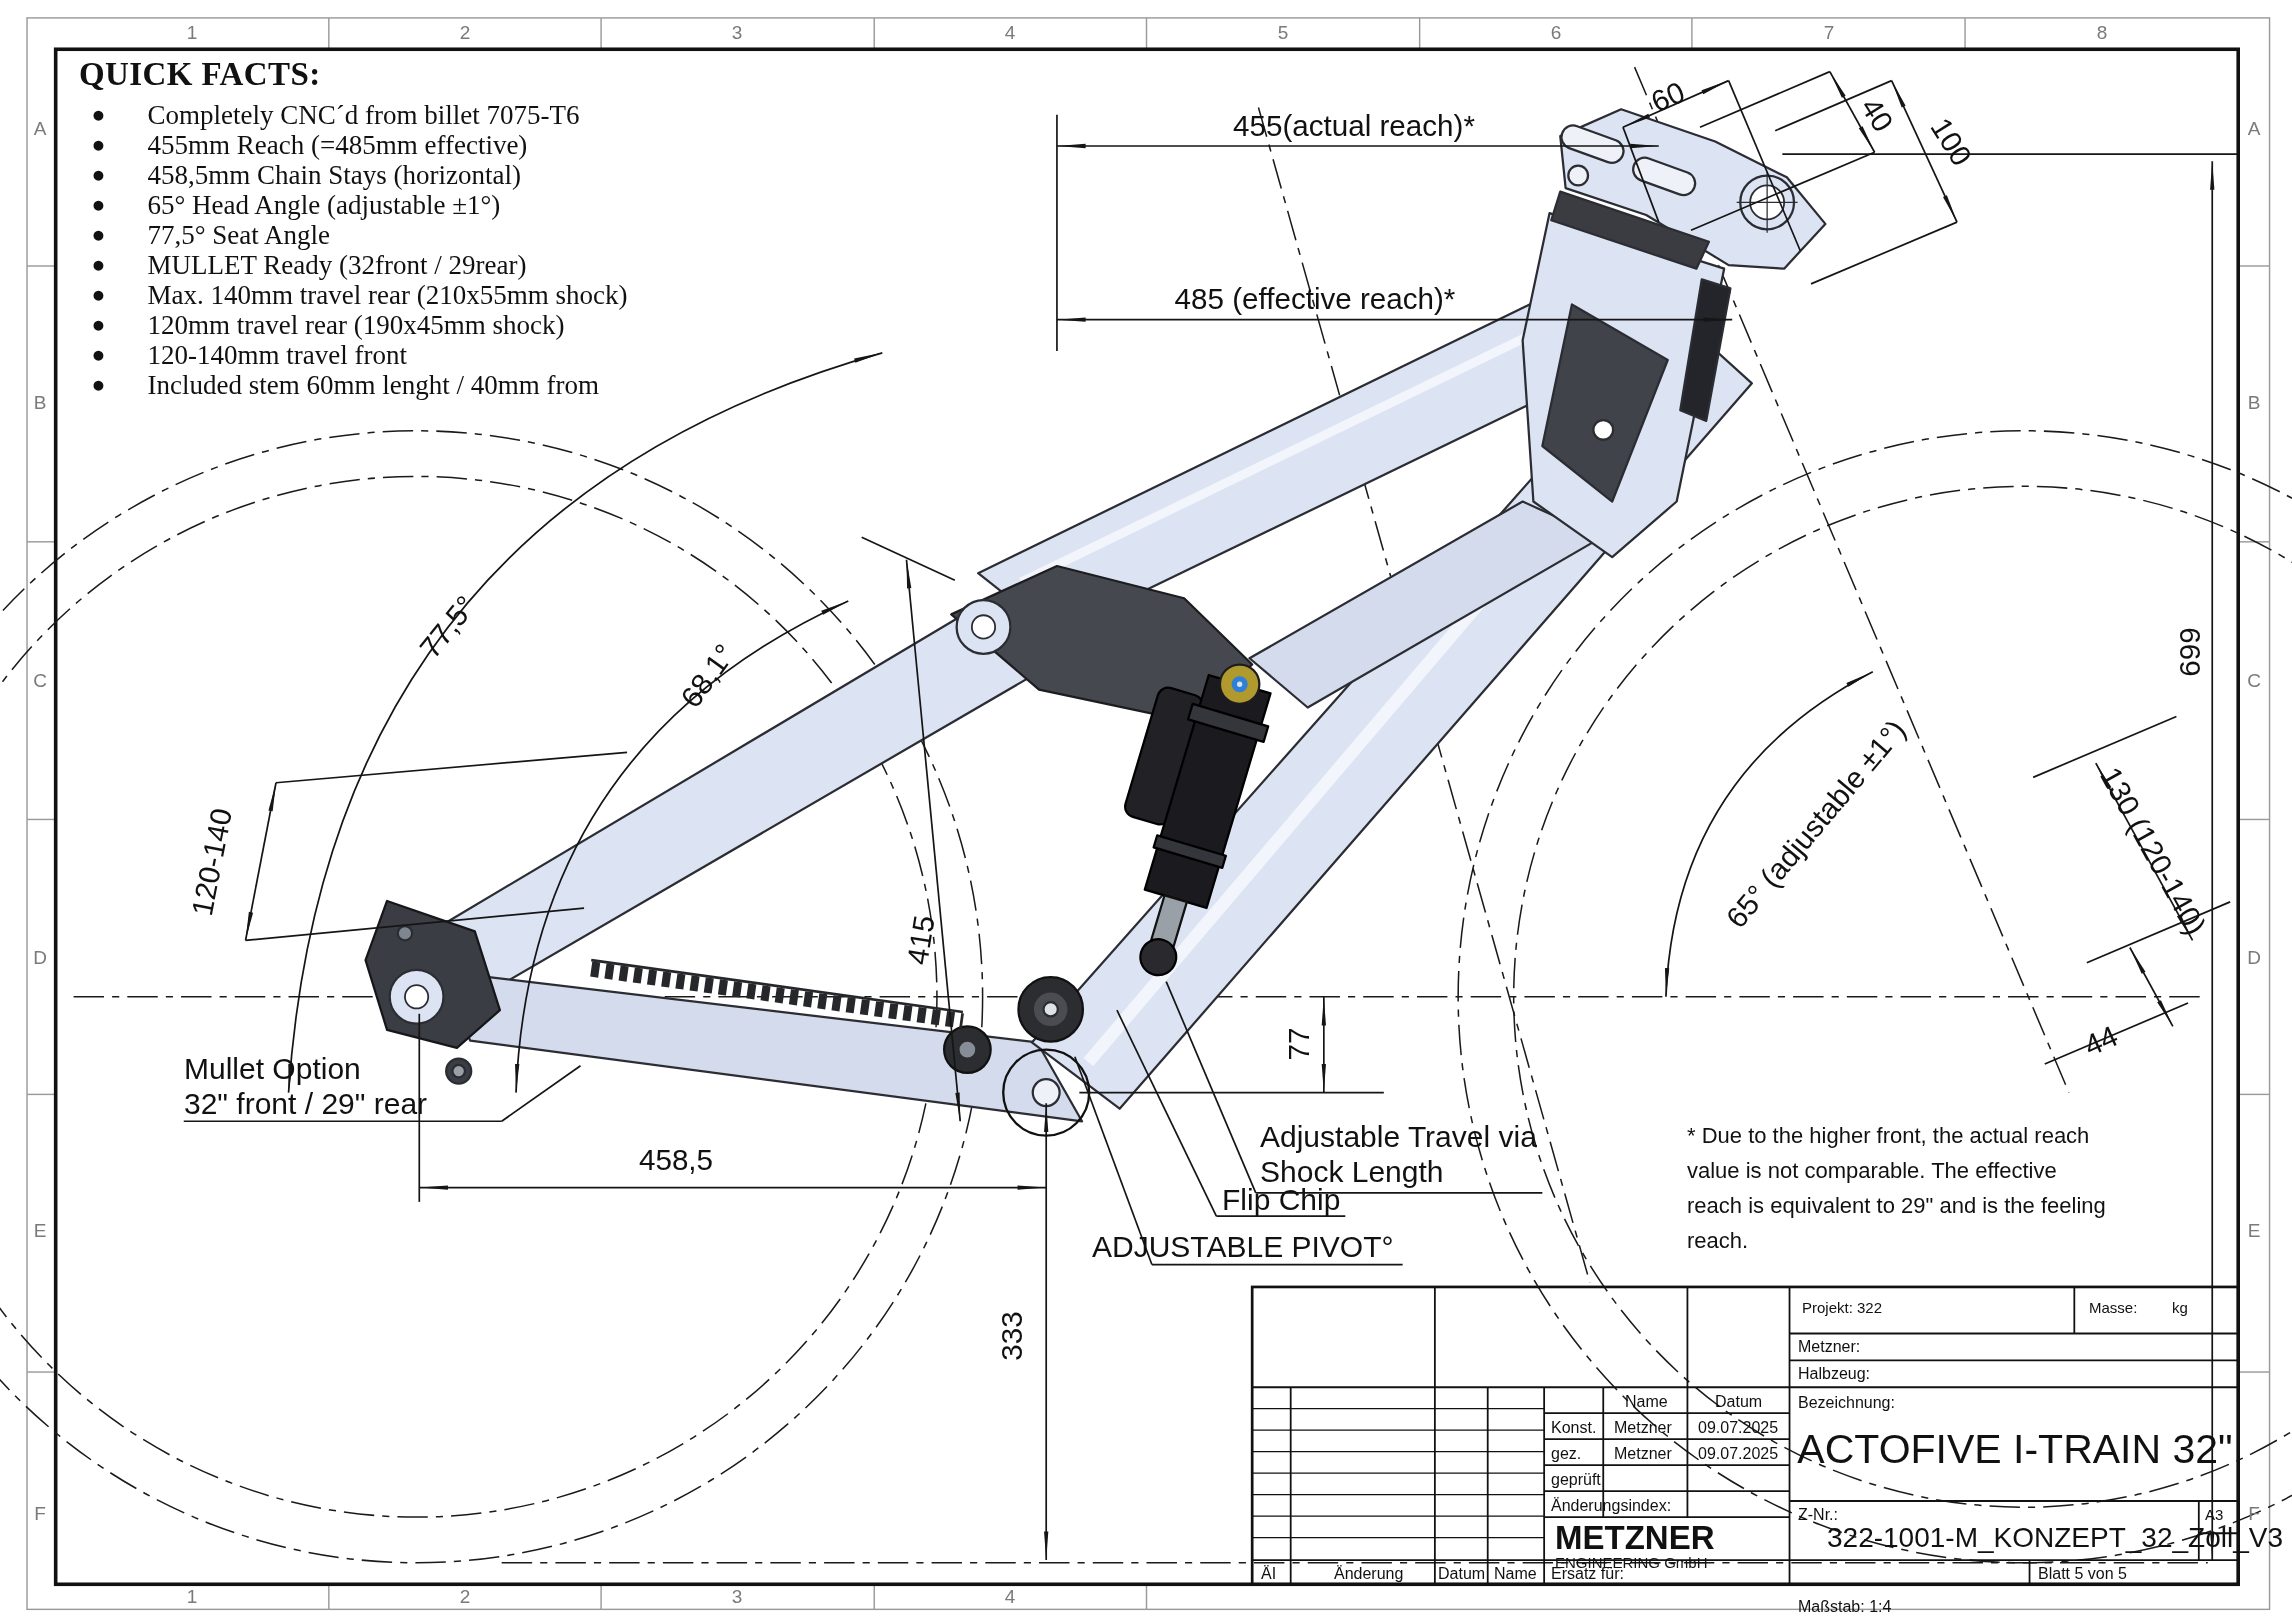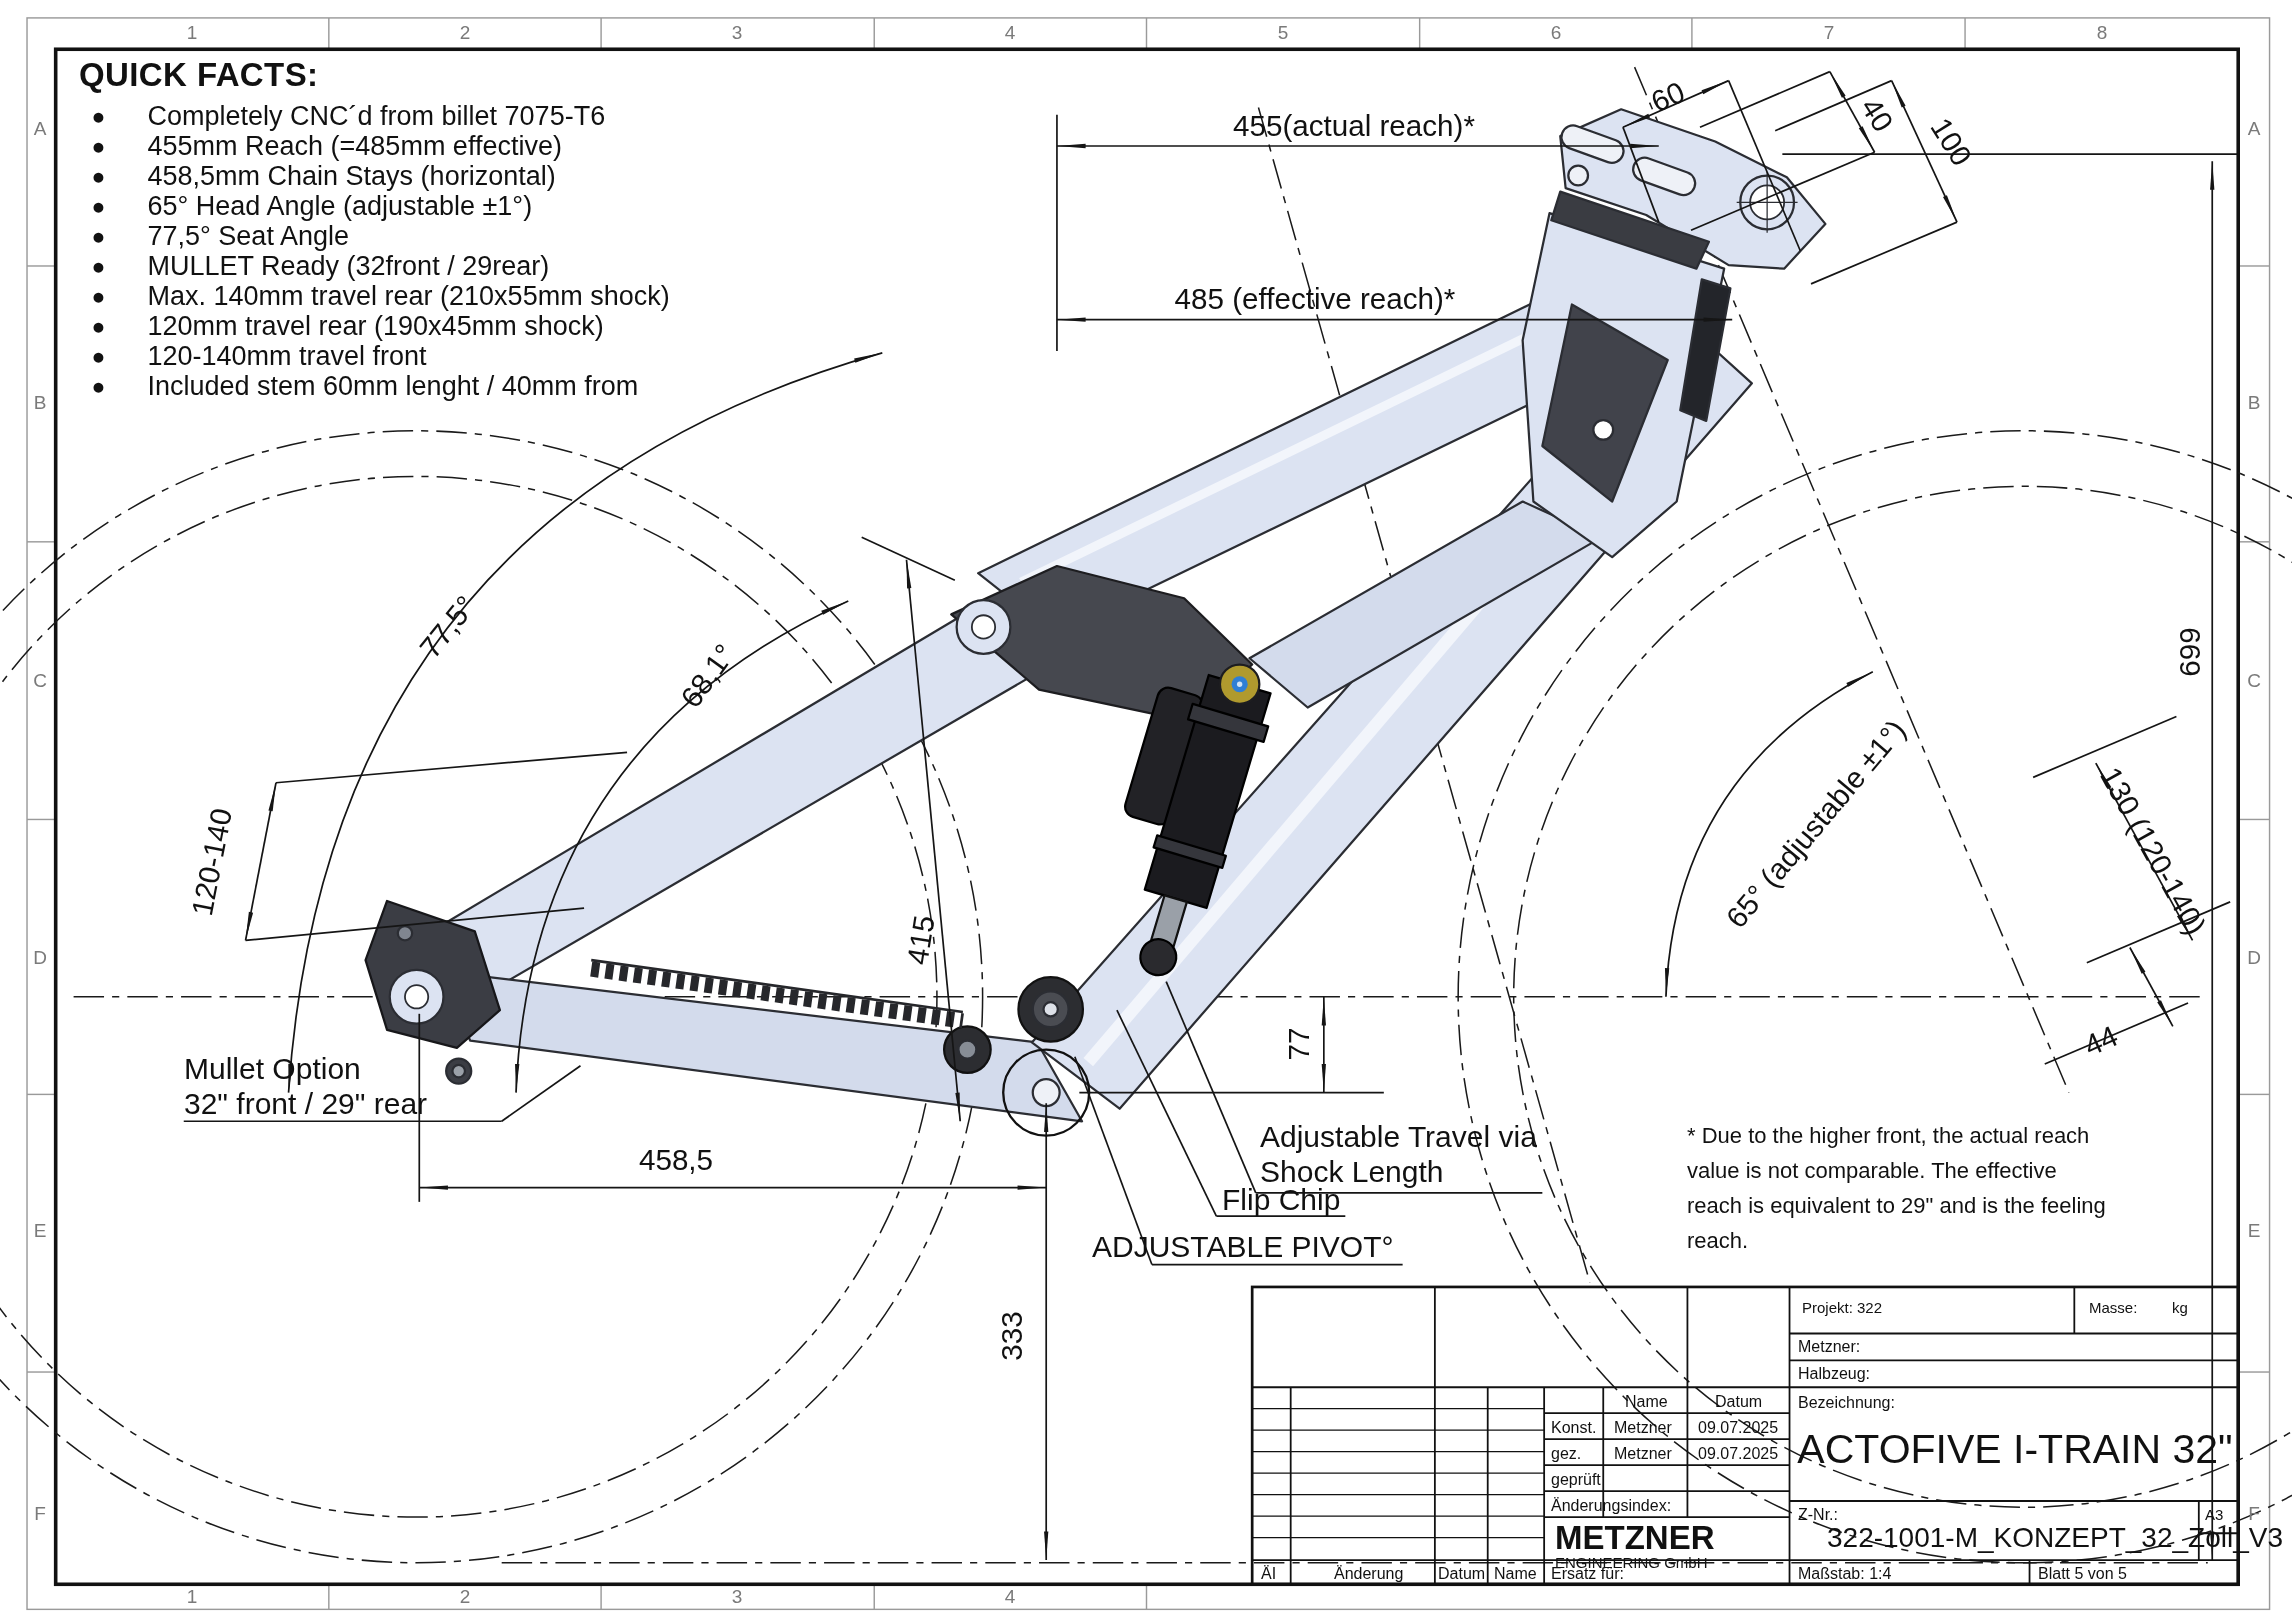--- a/index.html
+++ b/index.html
@@ -1,18 +1,18 @@
 <!DOCTYPE html>
 <html style="font-size:14.3px"><head>
 <meta charset="utf-8">
 <style>
   html,body{margin:0;padding:0;background:#e8e8e8;}
   #sheet{position:relative;width:2293px;height:1621px;background:#ffffff;overflow:hidden;
          font-family:"Liberation Sans",sans-serif;color:#111;}
-  .abs{position:absolute;}
+  .abs{position:absolute;font-family:Liberation Serif, serif;}
   svg{position:absolute;left:0;top:0;}
   .grid-lab{position:absolute;font-size:19px;color:#7a7a7a;transform:translate(-50%,-50%);}
   .qf-title{font-size:33px;font-weight:bold;letter-spacing:0.4px;}
   .qf-row{display:flex;align-items:flex-start;font-size:27px;line-height:30px;}
   .qf-dot{width:56px;text-align:left;padding-left:12.5px;font-size:23px;}
   .dim{position:absolute;font-size:29.6px;white-space:nowrap;transform:translate(-50%,-50%);}
   .lbl{position:absolute;font-size:30px;line-height:35px;white-space:nowrap;}
   .note{position:absolute;font-size:22px;line-height:35px;white-space:nowrap;}
   .tbs{position:absolute;font-size:16px;white-space:nowrap;}
   .tbm{position:absolute;font-size:15px;white-space:nowrap;}
@@ -329,21 +329,21 @@
     <div class="tbm" style="left:2089px;top:1299px">Masse:</div>
     <div class="tbm" style="left:2172px;top:1299px">kg</div>
     <div class="tbs" style="left:1798px;top:1338px">Metzner:</div>
     <div class="tbs" style="left:1798px;top:1365px">Halbzeug:</div>
     <div class="tbs" style="left:1798px;top:1394px">Bezeichnung:</div>
     <div class="tbbig" style="left:2015px;top:1449px">ACTOFIVE I-TRAIN 32"</div>
 
     <div class="tbs" style="left:1798px;top:1506px">Z-Nr.:</div>
     <div class="tbznr" style="left:1827px;top:1522px">322-1001-M_KONZEPT_32_Zoll_V3</div>
     <div class="tbm" style="left:2205px;top:1506px">A3</div>
-    <div class="tbs" style="left:1798px;top:1565px">Maßstab: 1:4</div>
+    <div class="tbs" style="left:1798px;top:1598px">Maßstab: 1:4</div>
     <div class="tbs" style="left:2038px;top:1565px">Blatt 5 von 5</div>
     <div class="tbs" style="left:1625px;top:1393px">Name</div>
     <div class="tbs" style="left:1715px;top:1393px">Datum</div>
     <div class="tbs" style="left:1551px;top:1419px">Konst.</div>
     <div class="tbs" style="left:1614px;top:1419px">Metzner</div>
     <div class="tbs" style="left:1698px;top:1419px">09.07.2025</div>
     <div class="tbs" style="left:1551px;top:1445px">gez.</div>
     <div class="tbs" style="left:1614px;top:1445px">Metzner</div>
     <div class="tbs" style="left:1698px;top:1445px">09.07.2025</div>
     <div class="tbs" style="left:1551px;top:1471px">geprüft</div>

